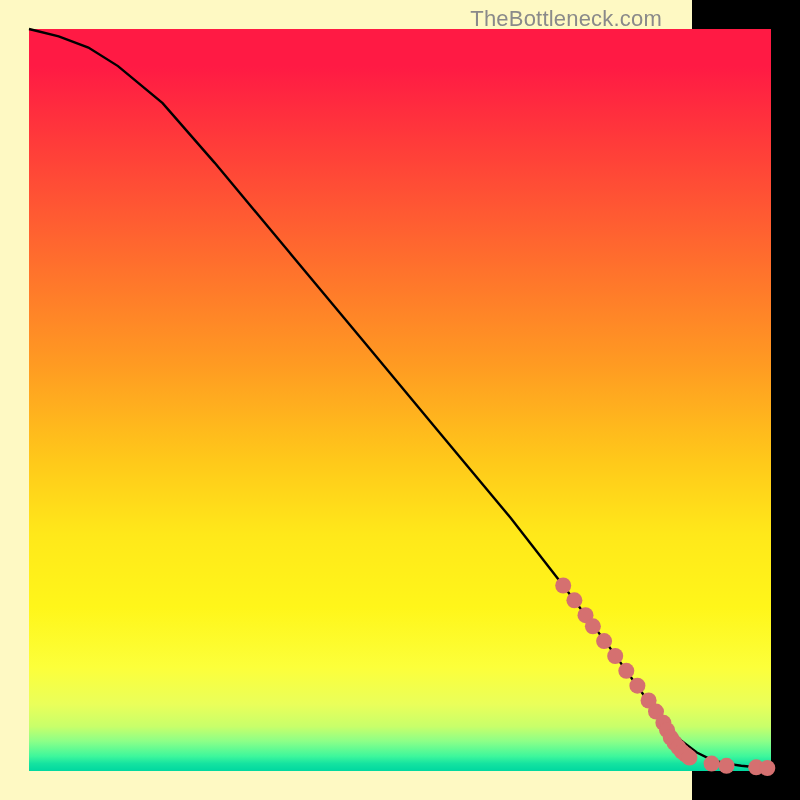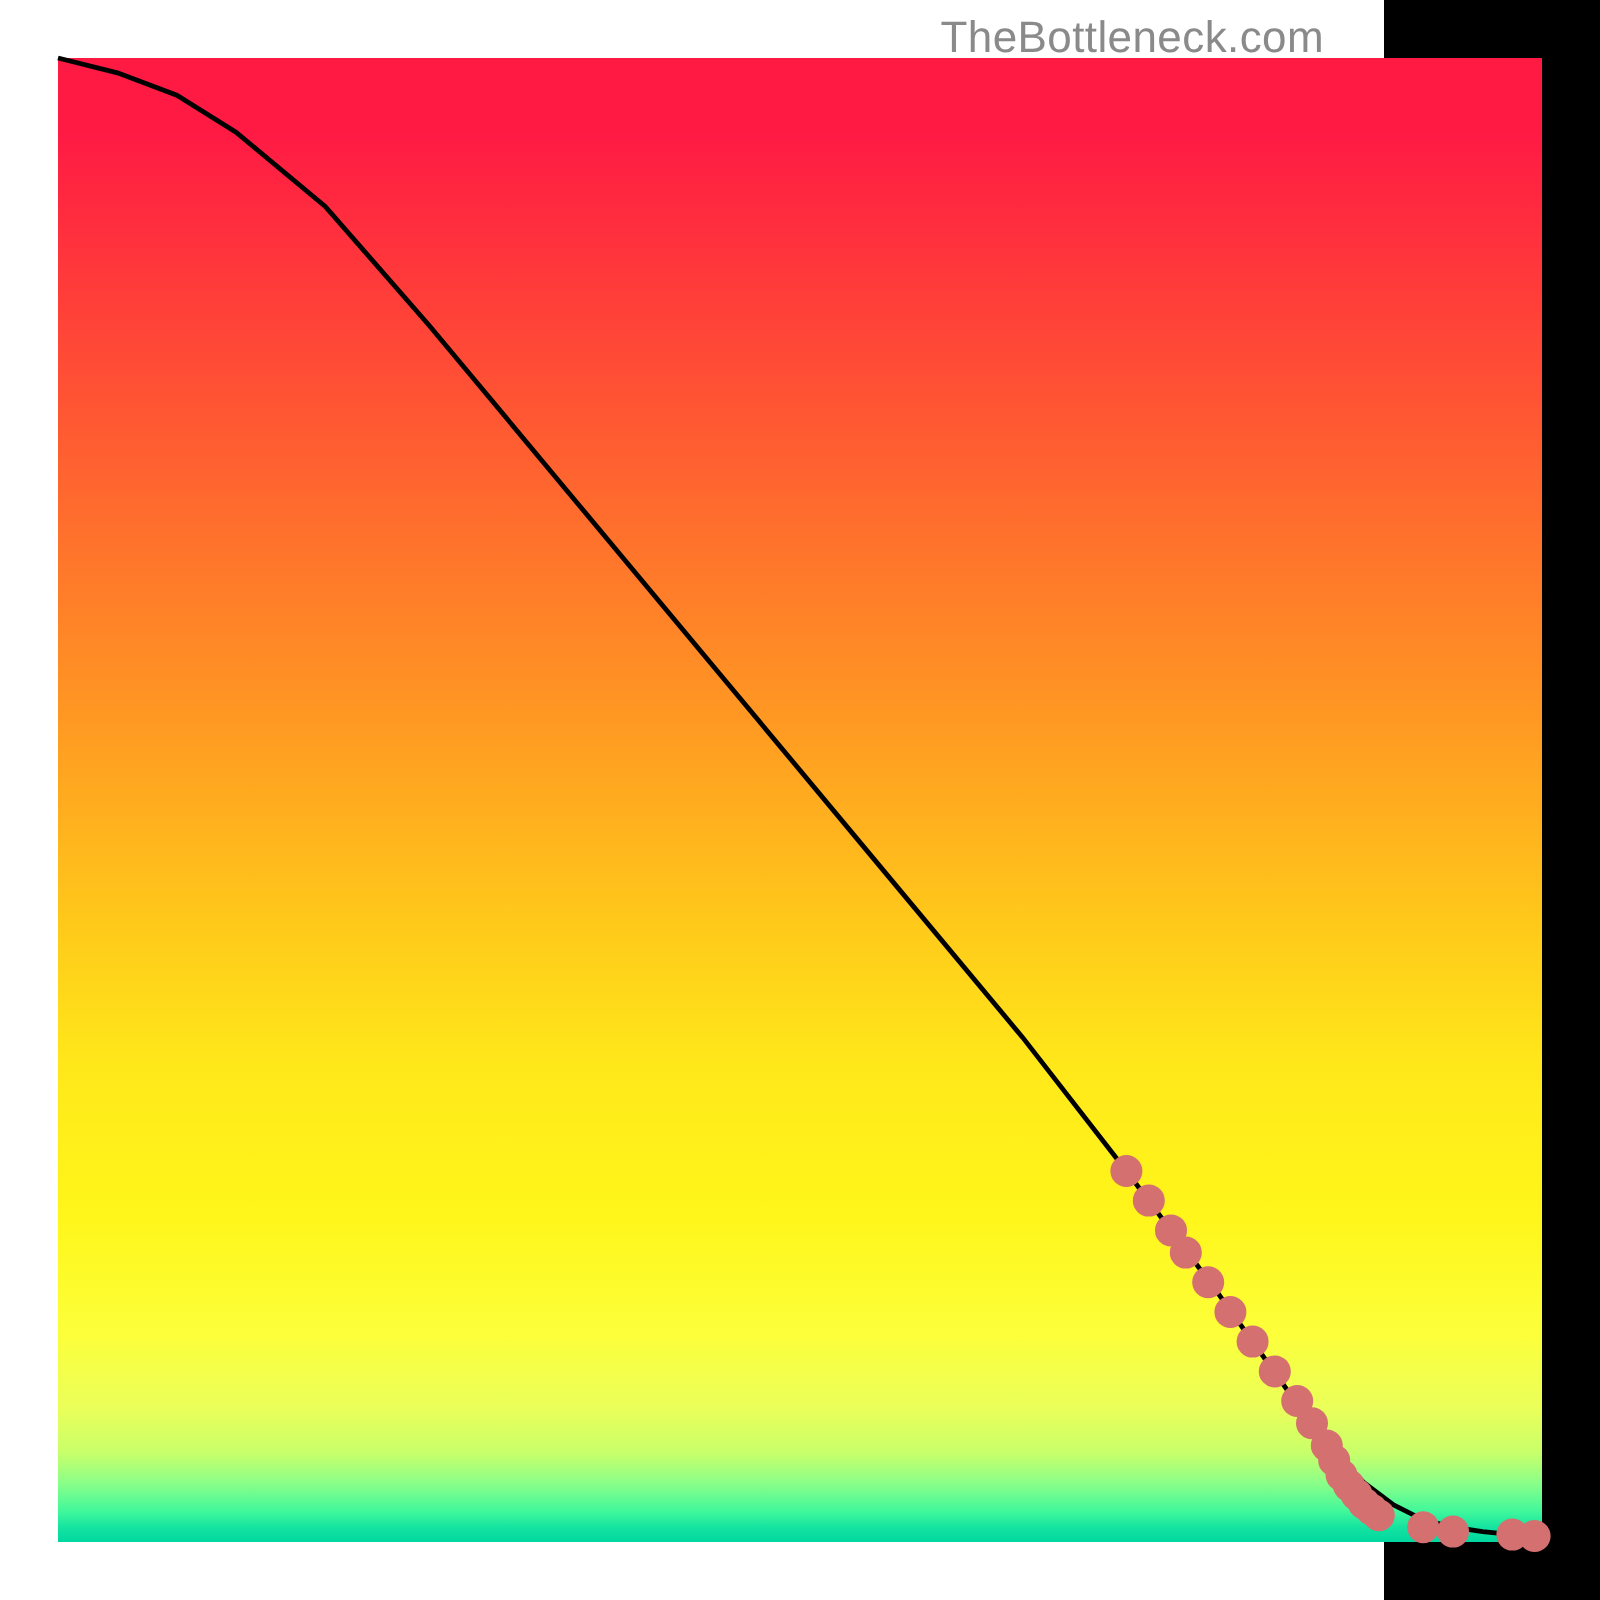--- a/index.html
+++ b/index.html
@@ -8,21 +8,21 @@
     width: 800px;
     height: 800px;
     background: #000;
     overflow: hidden;
     font-family: Arial, Helvetica, sans-serif;
   }
   .frame {
     position: relative;
     width: 692px;
     height: 800px;
-    background: #ffffff;
+    background: #fef9c3;
   }
   .plot-area {
     position: absolute;
     left: 29px;
     top: 29px;
     width: 742px;
     height: 742px;
     
     background: linear-gradient(
       to bottom,

